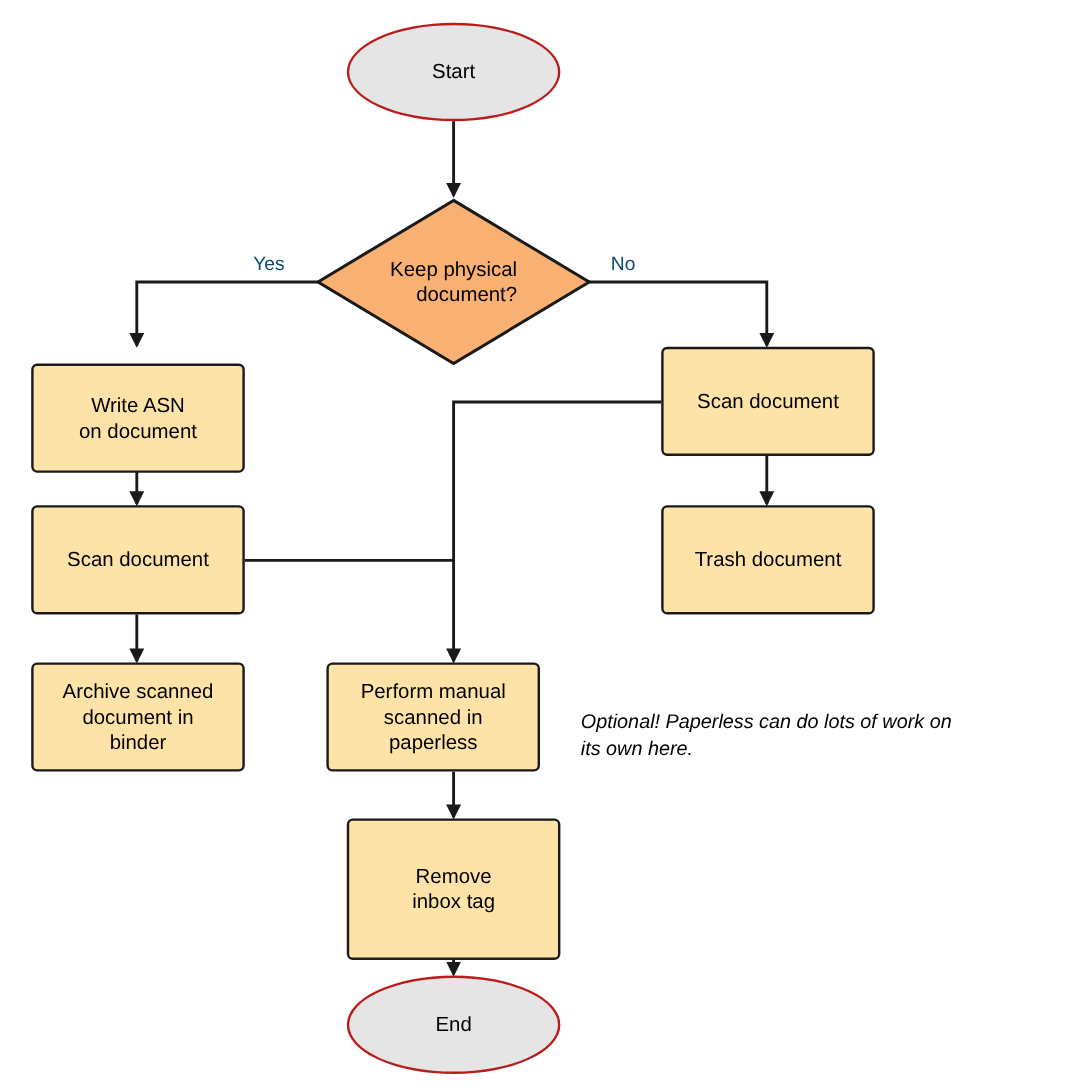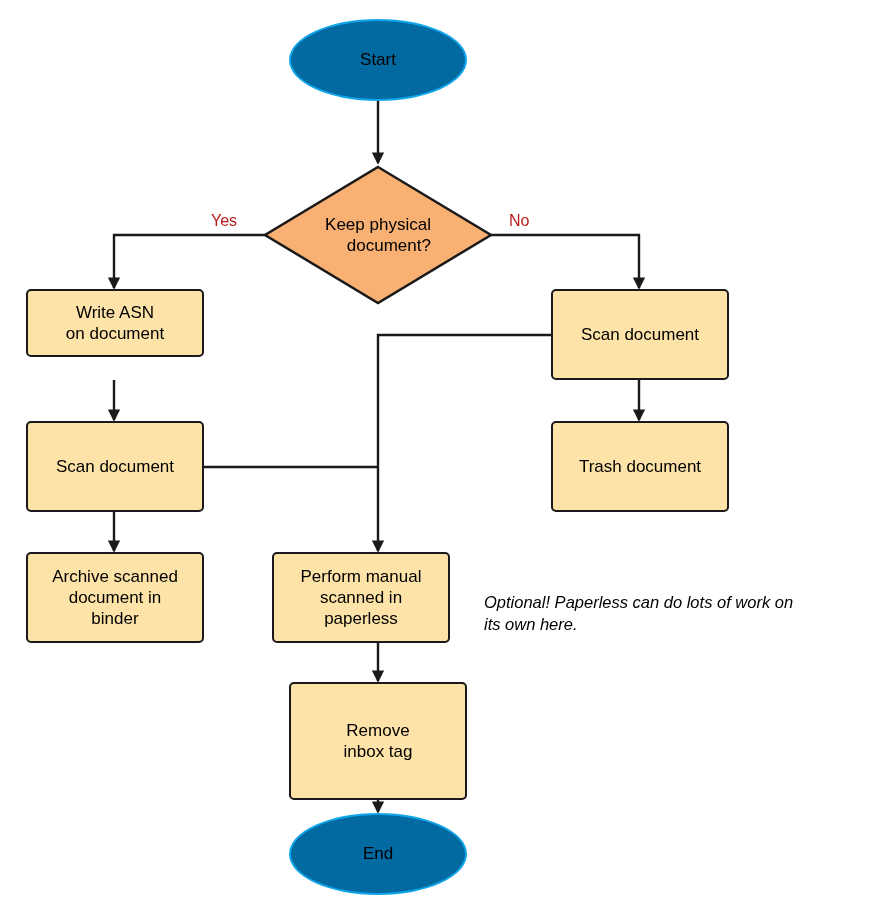--- a/index.html
+++ b/index.html
@@ -30,22 +30,22 @@
     display: flex;
     align-items: center;
     justify-content: center;
     text-align: center;
     color: #000000;
     font-size: 17px;
     line-height: 1.25;
     z-index: 2;
   }
   .terminal {
-    background: #0369a1;
-    border: 2px solid #0ea5e9;
+    background: #e5e5e5;
+    border: 2px solid #b91c1c;
     border-radius: 50%;
   }
   .process {
     background: #fde3a7;
     border: 2.5px solid #1a1a1a;
     border-radius: 5px;
   }
   .decision-wrap {
     position: absolute;
     z-index: 2;
@@ -65,21 +65,21 @@
     align-items: center;
     justify-content: center;
     text-align: right;
     font-size: 17px;
     line-height: 1.25;
     color: #000000;
   }
   .edge-label {
     position: absolute;
     font-size: 16px;
-    color: #b91c1c;
+    color: #0c4a6e;
     z-index: 3;
   }
   .note {
     position: absolute;
     font-size: 16.5px;
     font-style: italic;
     line-height: 1.35;
     color: #000000;
     z-index: 3;
   }
@@ -131,21 +131,21 @@
       <div>
         <div>Keep physical</div>
         <div>document?</div>
       </div>
     </div>
   </div>
 
   <div class="edge-label" style="left:211px; top:212px;">Yes</div>
   <div class="edge-label" style="left:509px; top:212px;">No</div>
 
-  <div class="node process" style="left:26px; top:289px; width:178px; height:68px;">
+  <div class="node process" style="left:26px; top:303px; width:178px; height:91px;">
     <div>
       <div>Write ASN</div>
       <div>on document</div>
     </div>
   </div>
 
   <div class="node process" style="left:26px; top:421px; width:178px; height:91px;">
     <span>Scan document</span>
   </div>
 

